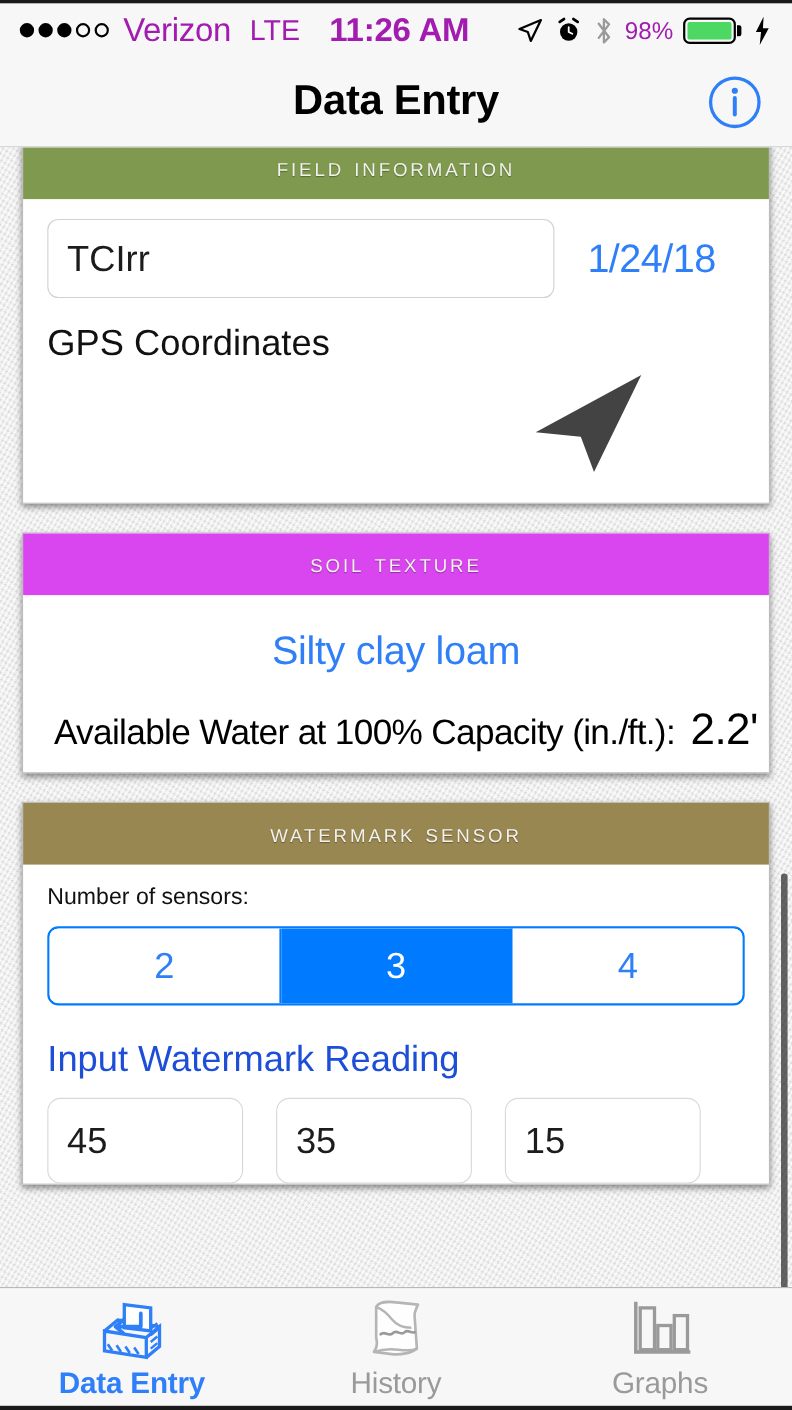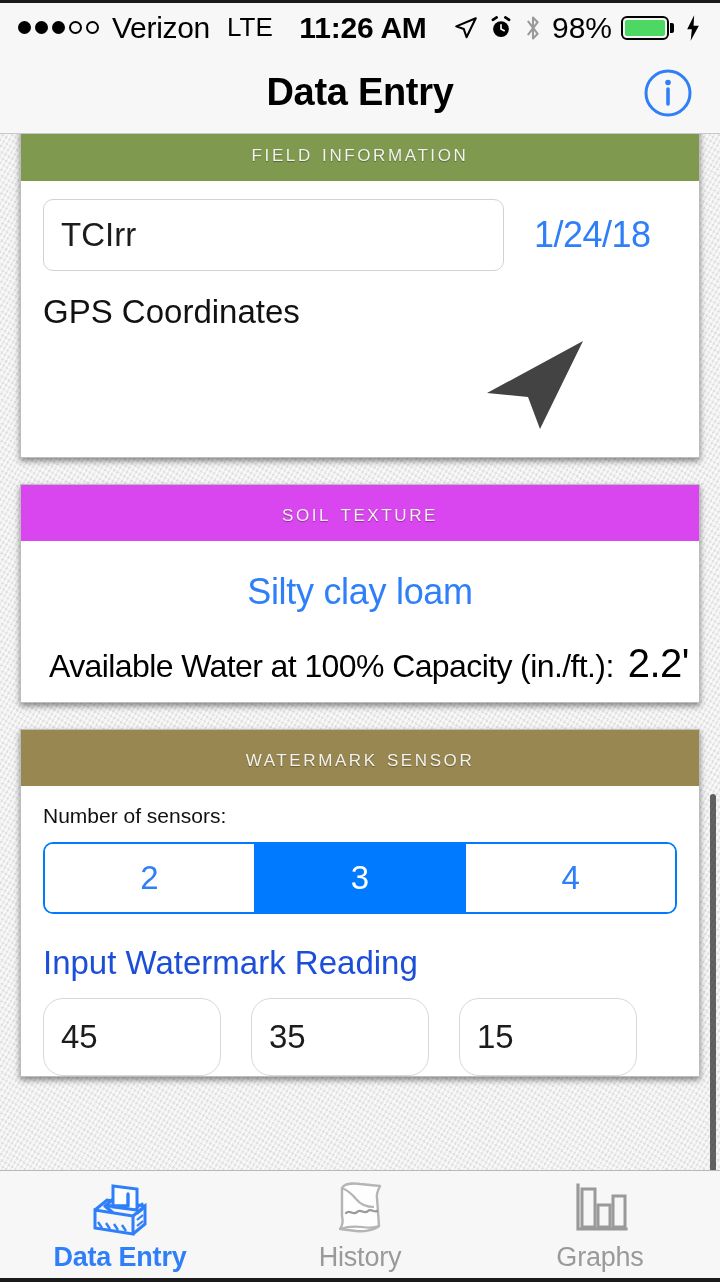--- a/index.html
+++ b/index.html
@@ -23,21 +23,21 @@
   
   .status-bar {
     position: relative;
     height: 52px;
     background: #f7f7f7;
     display: flex;
     align-items: center;
     padding: 0 18px;
     font-size: 29px;
     font-weight: 500;
-    color: #000000;
+    color: #a21caf;
     border-top: 3px solid #1a1a1a;
   }
   .sb-left { display: flex; align-items: center; gap: 13px; }
   .sb-dots { display: flex; align-items: center; gap: 4px; }
   .sb-dot {
     width: 13px; height: 13px;
     border-radius: 50%;
     border: 2px solid #000;
   }
   .sb-dot.filled { background: #000; }
@@ -54,21 +54,21 @@
     pointer-events: none;
   }
 
   .sb-right {
     margin-left: auto;
     display: flex;
     align-items: center;
     gap: 9px;
     z-index: 2;
   }
-  .sb-pct { font-size: 30px; font-weight: 500; }
+  .sb-pct { font-size: 22px; font-weight: 500; }
 
   .battery {
     position: relative;
     width: 48px; height: 24px;
     border: 2.5px solid #000;
     border-radius: 6px;
     padding: 2px;
   }
   .battery::after {
     content: "";
@@ -238,21 +238,21 @@
   }
   .reading-grid {
     display: flex;
     flex-wrap: wrap;
     gap: 28px 30px;
   }
   .num-input {
     width: 178px;
     height: 78px;
     border: 1px solid #d8d8d8;
-    border-radius: 20px;
+    border-radius: 12px;
     background: #fff;
     font-family: "Liberation Sans", sans-serif;
     font-size: 33px;
     color: #1c1c1c;
     padding: 0 17px;
     outline: none;
   }
 
   .scroll-indicator {
     position: absolute;

